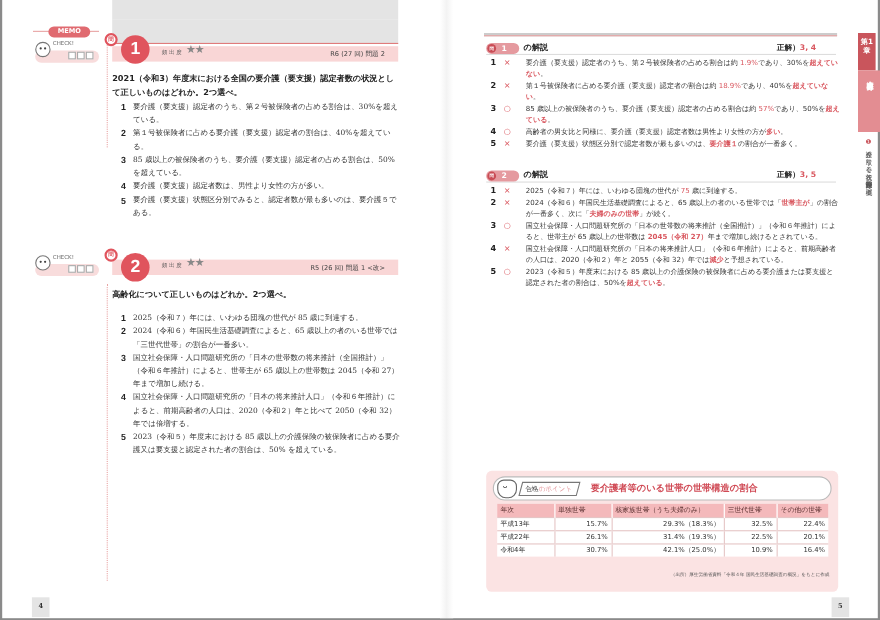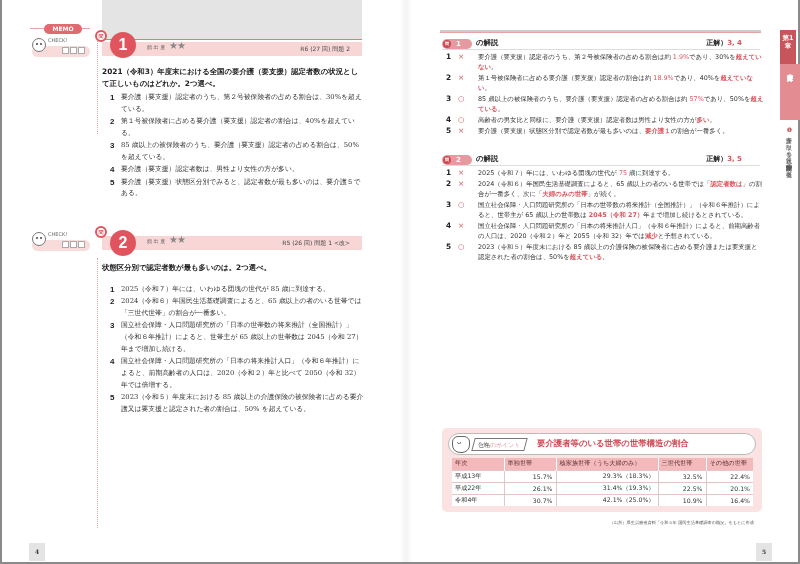--- a/index.html
+++ b/index.html
@@ -59,21 +59,21 @@
   .redb { color: #d9565e; font-weight: bold; }
 
   
   .side-tab { position: absolute; left: 778px; top: 30px; width: 20px; height: 340px; }
   .side-tab .ch { position: absolute; left: 0; top: 0; width: 16px; height: 34px; background: #c9555c; color: #fff; font-size: 6.5px; font-weight: bold; text-align: center; line-height: 8px; padding-top: 4px; }
   .side-tab .ch2 { position: absolute; left: 0; top: 34px; width: 20px; height: 56px; background: #e38d92; color: #fff; font-size: 6.2px; font-weight: bold; writing-mode: vertical-rl; text-orientation: upright; padding: 4px 6px; line-height: 8px; letter-spacing: 0.5px; }
   .side-tab .sec { position: absolute; left: 4px; top: 96px; font-size: 6px; color: #555; writing-mode: vertical-rl; text-orientation: upright; line-height: 10px; }
   .side-tab .sec .circ { color: #c9555c; }
 
   
-  .point-box { position: absolute; left: 440px; top: 428px; width: 320px; height: 84px; background: #fbe3e3; border-radius: 5px; }
+  .point-box { position: absolute; left: 440px; top: 428px; width: 320px; height: 110px; background: #fbe3e3; border-radius: 5px; }
   .point-head { position: absolute; left: 6px; top: 5px; width: 308px; height: 22px; border: 1px solid #bbb; border-radius: 11px; background: #fff; }
   .cat { position: absolute; left: 3px; top: 2px; width: 18px; height: 17px; border: 1px solid #666; border-radius: 6px 6px 8px 8px; background: #fff; }
   .cat::before { content: "ᴗ"; position: absolute; left: 4px; top: 1px; font-size: 7px; color: #444; }
   .point-label { position: absolute; left: 24px; top: 4px; height: 13px; padding: 0 4px; border: 1px solid #777; transform: skewX(-15deg); font-size: 6px; line-height: 12px; color: #444; background: #fff; }
   .point-label span { display: inline-block; transform: skewX(15deg); }
   .point-label .pk { color: #e59a9f; }
   .point-title { position: absolute; left: 88px; top: 4px; font-size: 8.4px; font-weight: bold; color: #d04a55; white-space: nowrap; }
 
   table.pt { position: absolute; left: 10px; top: 30px; width: 301px; border-collapse: collapse; font-size: 6.2px; background: #fff; }
   table.pt th { background: #f4b9bb; color: #5a3030; font-weight: normal; text-align: left; padding: 1px 3px; height: 12px; border-right: 1px solid #fff; }
@@ -134,21 +134,21 @@
     </div>
   </div>
   <div class="q-header" style="top:236px;">
     <span class="freq">頻 出 度</span>
     <span class="stars">★★</span>
     <span class="src">R5 (26 回) 問題 1 &lt;改&gt;</span>
   </div>
   <div class="q-badge" style="left:108px;top:230px;">2</div>
   <div class="q-mon" style="left:93px;top:226px;">問</div>
 
-  <div class="q-stem" style="top:262px;">状態区分別で認定者数が最も多いのは。2つ選べ。</div>
+  <div class="q-stem" style="top:262px;">高齢化について正しいものはどれか。2つ選べ。</div>
   <div class="q-choices" style="top:284px;">
     <div class="q-choice"><span class="n">1</span><span>2025（令和７）年には、いわゆる団塊の世代が 85 歳に到達する。</span></div>
     <div class="q-choice"><span class="n">2</span><span>2024（令和６）年国民生活基礎調査によると、65 歳以上の者のいる世帯では「三世代世帯」の割合が一番多い。</span></div>
     <div class="q-choice"><span class="n">3</span><span>国立社会保障・人口問題研究所の「日本の世帯数の将来推計（全国推計）」（令和６年推計）によると、世帯主が 65 歳以上の世帯数は 2045（令和 27）年まで増加し続ける。</span></div>
     <div class="q-choice"><span class="n">4</span><span>国立社会保障・人口問題研究所の「日本の将来推計人口」（令和６年推計）によると、前期高齢者の人口は、2020（令和２）年と比べて 2050（令和 32）年では倍増する。</span></div>
     <div class="q-choice"><span class="n">5</span><span>2023（令和５）年度末における 85 歳以上の介護保険の被保険者に占める要介護又は要支援と認定された者の割合は、50% を超えている。</span></div>
   </div>
 
   <div class="page-num" style="left:27px;top:543px;">4</div>
 
@@ -173,21 +173,21 @@
   <div class="ans-head" style="top:154px;">
     <div class="tag">
       <span class="m">問</span>
       <span class="num">2</span>
     </div>
     <span class="title">の解説</span>
     <span class="correct"><span style="color:#222">正解）</span><span>3, 5</span></span>
   </div>
   <div class="ans-list" style="top:168px;">
       <div class="ans-item"><span class="n">1</span><span class="mk">×</span><span>2025（令和７）年には、いわゆる団塊の世代が </span><span class="red">75</span><span> 歳に到達する。</span></div>
-      <div class="ans-item"><span class="n">2</span><span class="mk">×</span><span>2024（令和６）年国民生活基礎調査によると、65 歳以上の者のいる世帯では「</span><span class="redb">認定者数は</span><span>」の割合が一番多く、次に「</span><span class="redb">夫婦のみの世帯</span><span>」が続く。</span></div>
+      <div class="ans-item"><span class="n">2</span><span class="mk">×</span><span>2024（令和６）年国民生活基礎調査によると、65 歳以上の者のいる世帯では「</span><span class="redb">世帯主が</span><span>」の割合が一番多く、次に「</span><span class="redb">夫婦のみの世帯</span><span>」が続く。</span></div>
       <div class="ans-item"><span class="n">3</span><span class="mk">○</span><span>国立社会保障・人口問題研究所の「日本の世帯数の将来推計（全国推計）」（令和６年推計）によると、世帯主が 65 歳以上の世帯数は </span><span class="redb">2045（令和 27）</span><span>年まで増加し続けるとされている。</span></div>
       <div class="ans-item"><span class="n">4</span><span class="mk">×</span><span>国立社会保障・人口問題研究所の「日本の将来推計人口」（令和６年推計）によると、前期高齢者の人口は、2020（令和２）年と 2055（令和 32）年では</span><span class="redb">減少</span><span>と予想されている。</span></div>
       <div class="ans-item"><span class="n">5</span><span class="mk">○</span><span>2023（令和５）年度末における 85 歳以上の介護保険の被保険者に占める要介護または要支援と認定された者の割合は、50%を</span><span class="redb">超えている</span><span>。</span></div>
     </div>
 
   <div class="side-tab">
     <div class="ch">第1章</div>
     <div class="ch2">介護支援分野</div>
     <div class="sec"><span class="circ">❶</span><span>介護を取り巻く状況と介護保険制度の概要</span></div>
   </div>

